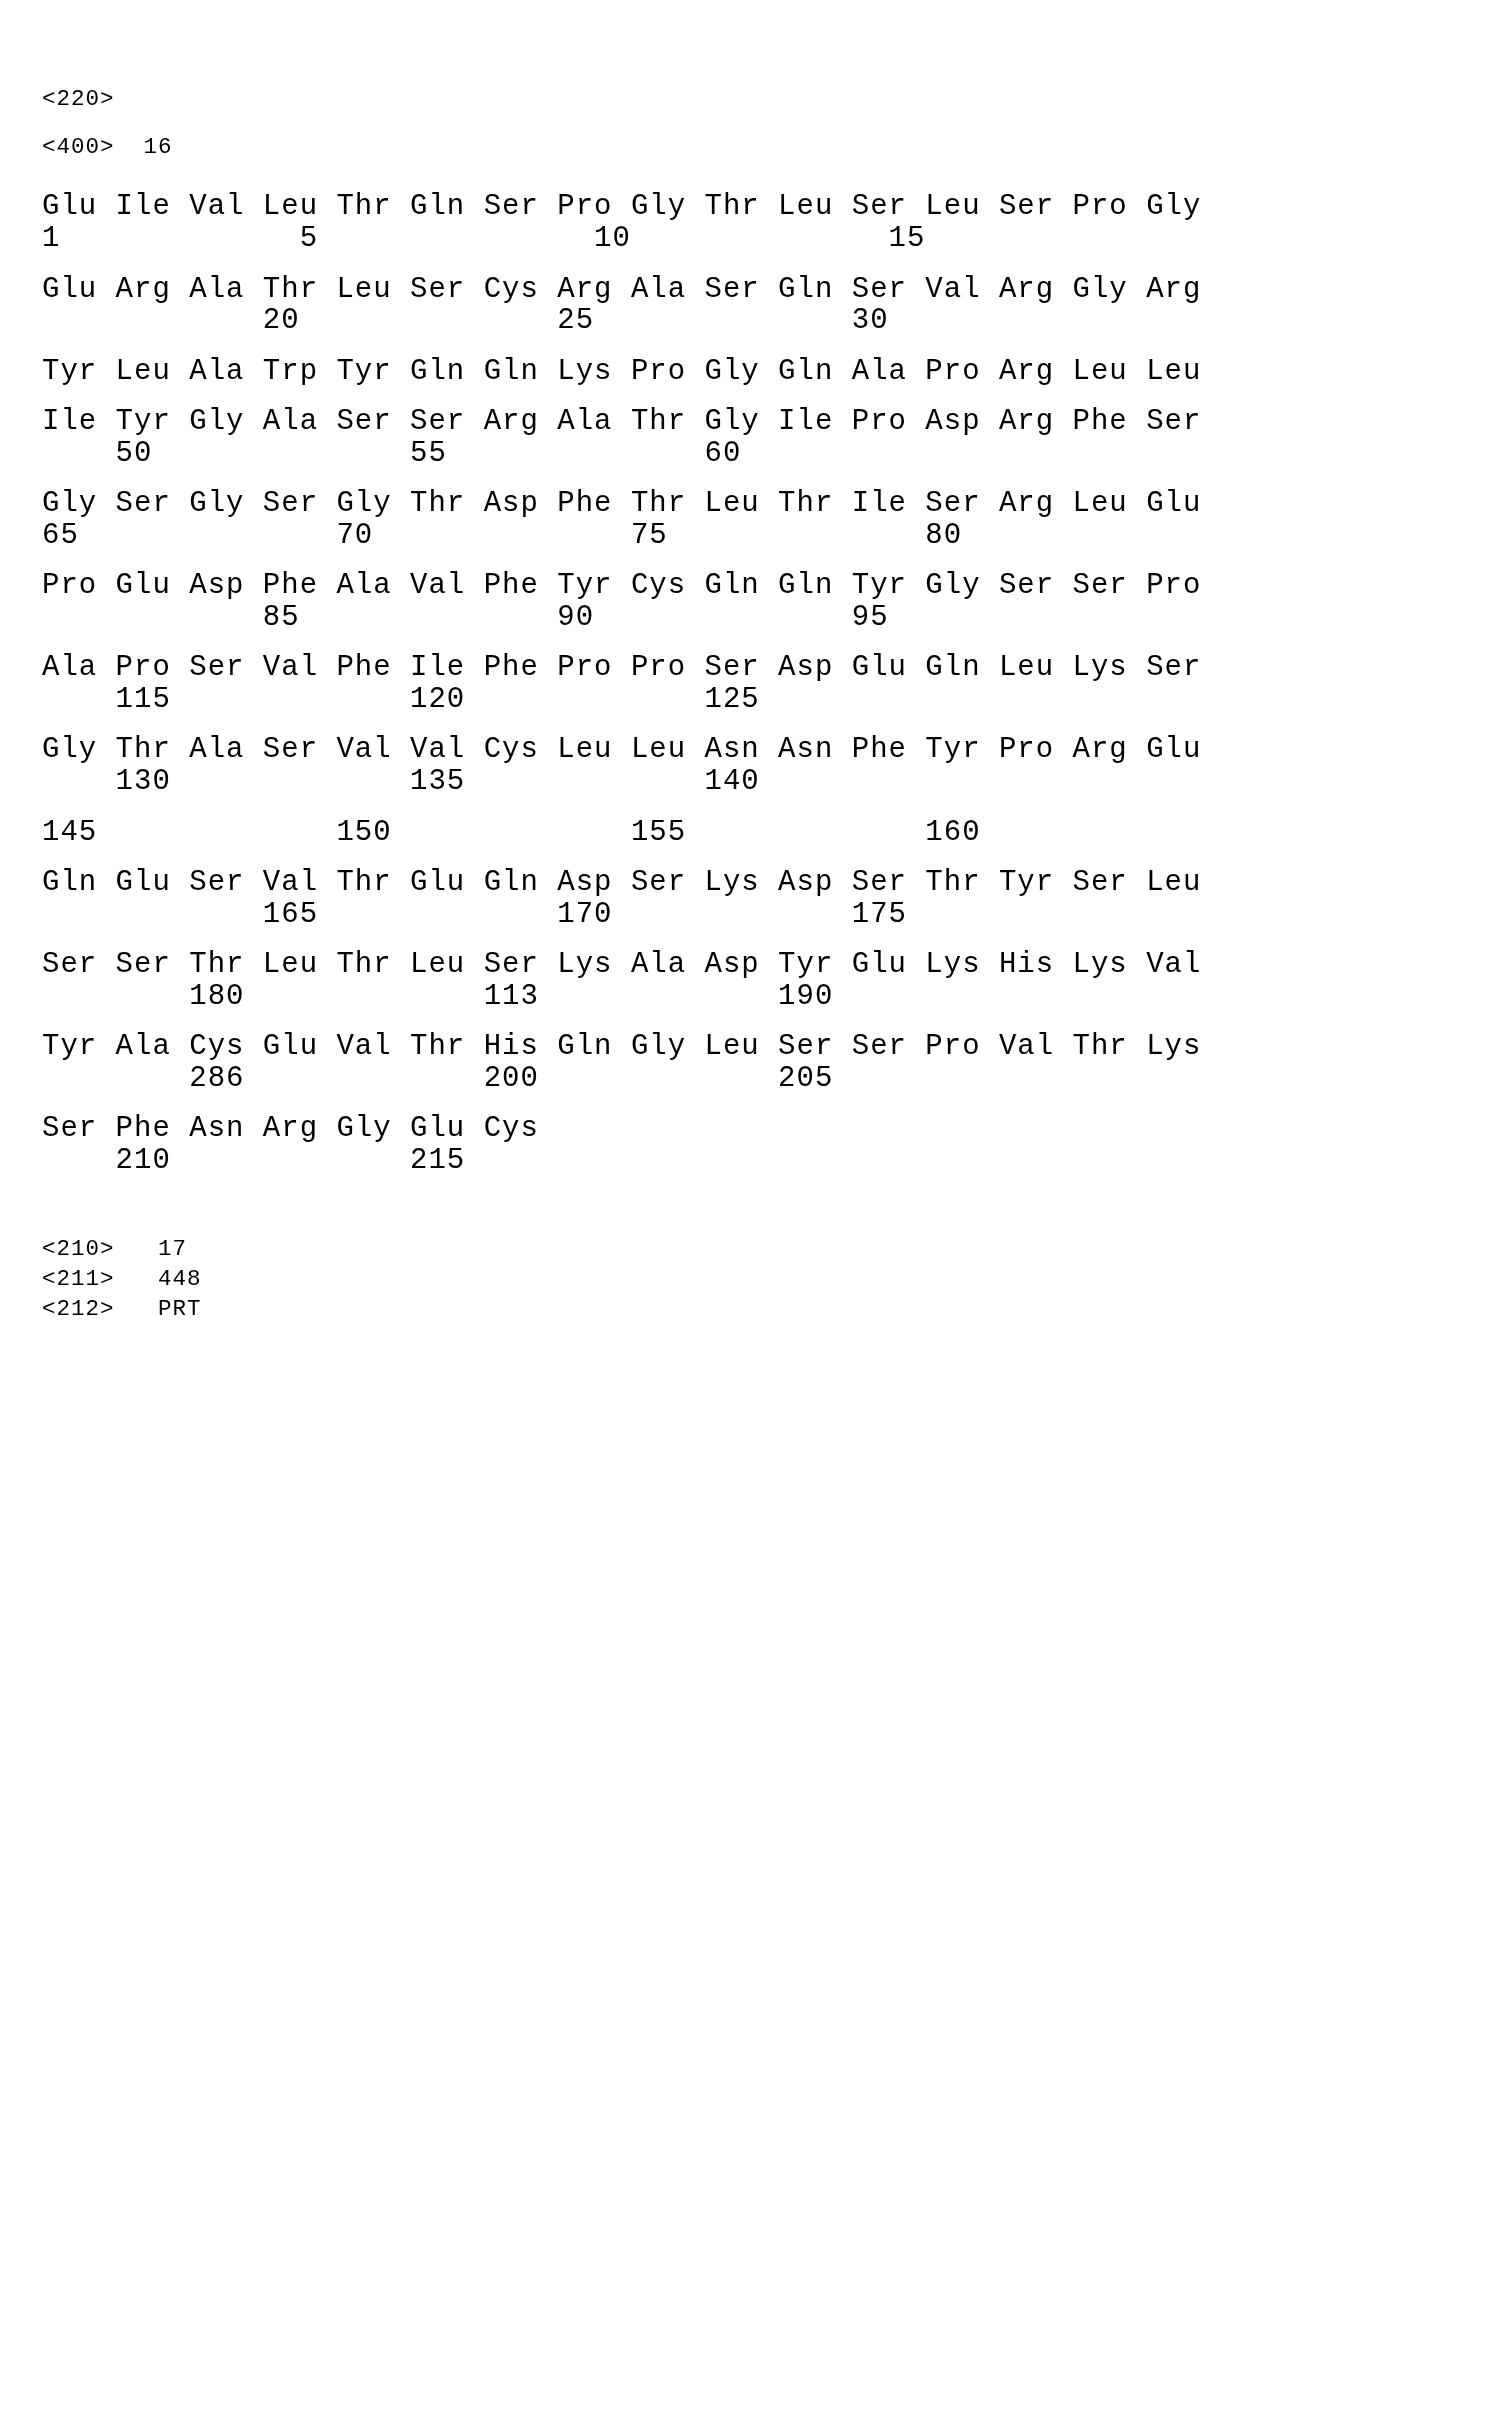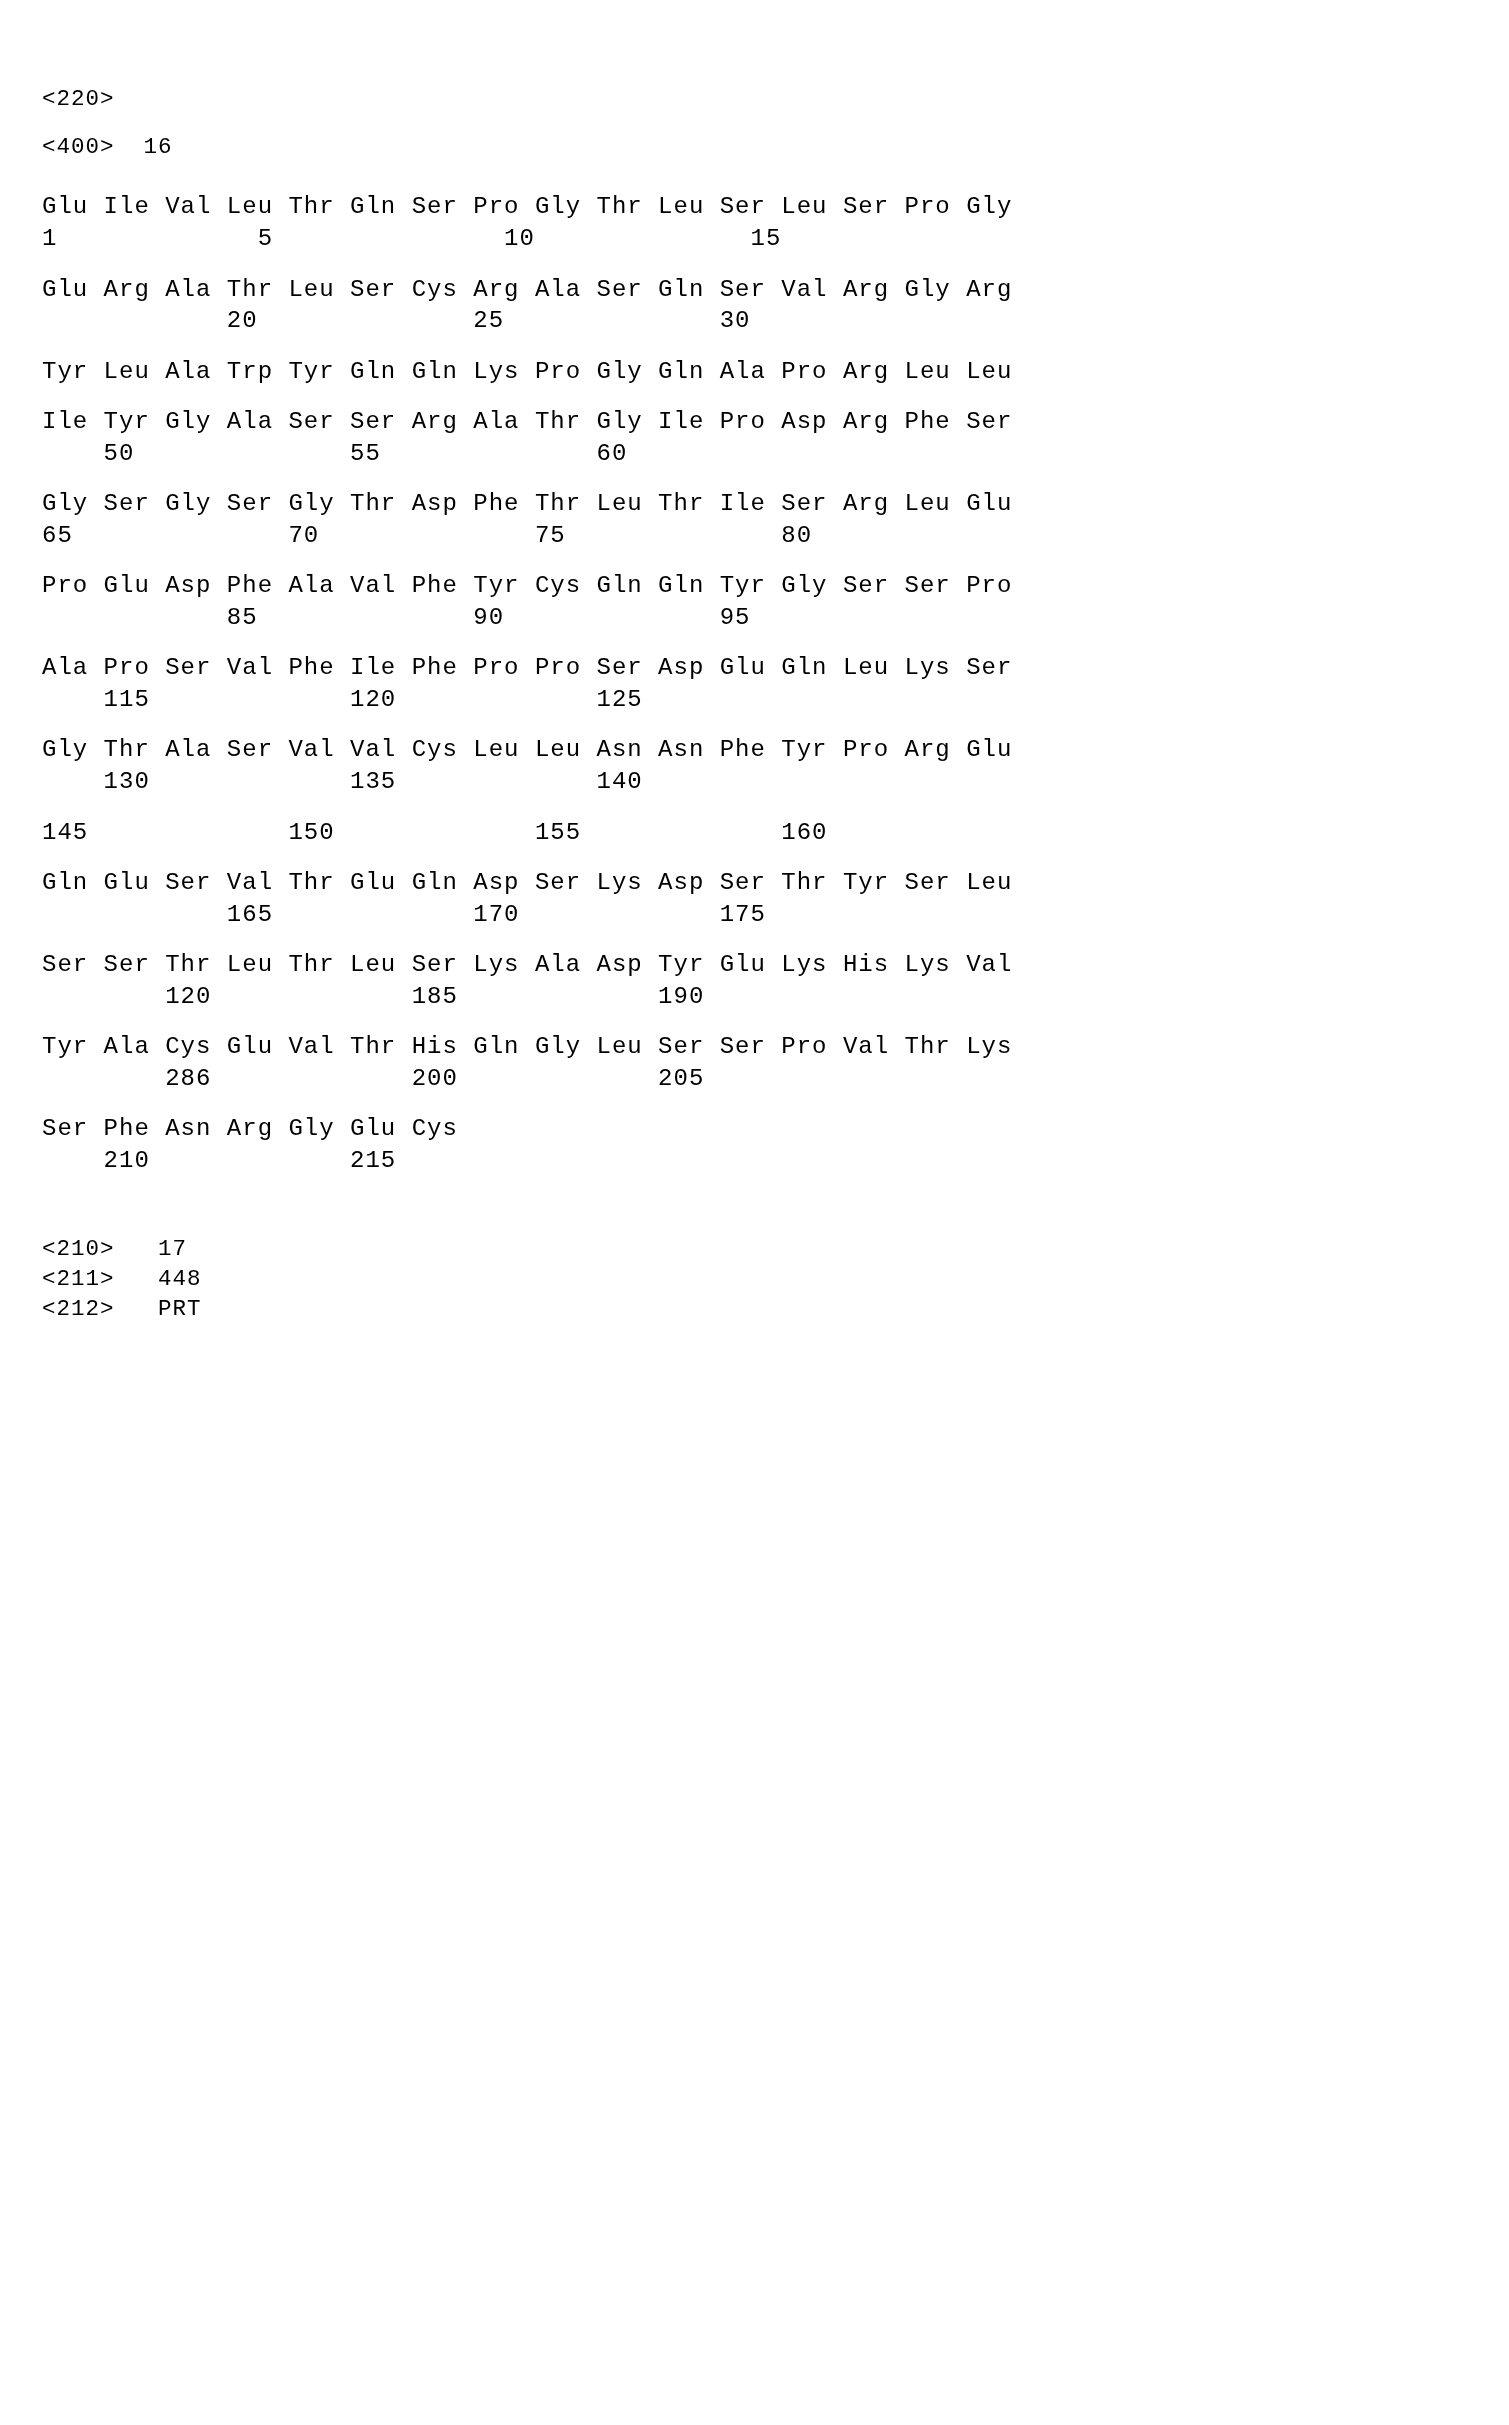--- a/index.html
+++ b/index.html
@@ -31,21 +31,21 @@
     letter-spacing: 1px;
     white-space: pre;
   }
   .gap-sm { height: 19.4px; }
   .gap-md { height: 32px; }
 
   .seq-block {
     margin-bottom: 24px;
   }
   .res-row, .num-row {
-    font-size: 24px;
+    font-size: 29px;
     line-height: 26.4px;
     letter-spacing: 1px;
     white-space: pre;
   }
   .num-row {
     margin-top: 5.3px;
   }
   .tail {
     margin-top: 60px;
   }
@@ -100,21 +100,21 @@
     </div>
     <div class="seq-block">
       <div class="num-row">145             150             155             160</div>
     </div>
     <div class="seq-block">
       <div class="res-row">Gln Glu Ser Val Thr Glu Gln Asp Ser Lys Asp Ser Thr Tyr Ser Leu</div>
       <div class="num-row">            165             170             175</div>
     </div>
     <div class="seq-block">
       <div class="res-row">Ser Ser Thr Leu Thr Leu Ser Lys Ala Asp Tyr Glu Lys His Lys Val</div>
-      <div class="num-row">        120             185             190</div>
+      <div class="num-row">        180             113             190</div>
     </div>
     <div class="seq-block">
       <div class="res-row">Tyr Ala Cys Glu Val Thr His Gln Gly Leu Ser Ser Pro Val Thr Lys</div>
       <div class="num-row">        286             200             205</div>
     </div>
     <div class="seq-block">
       <div class="res-row">Ser Phe Asn Arg Gly Glu Cys</div>
       <div class="num-row">    210             215</div>
     </div>
 

